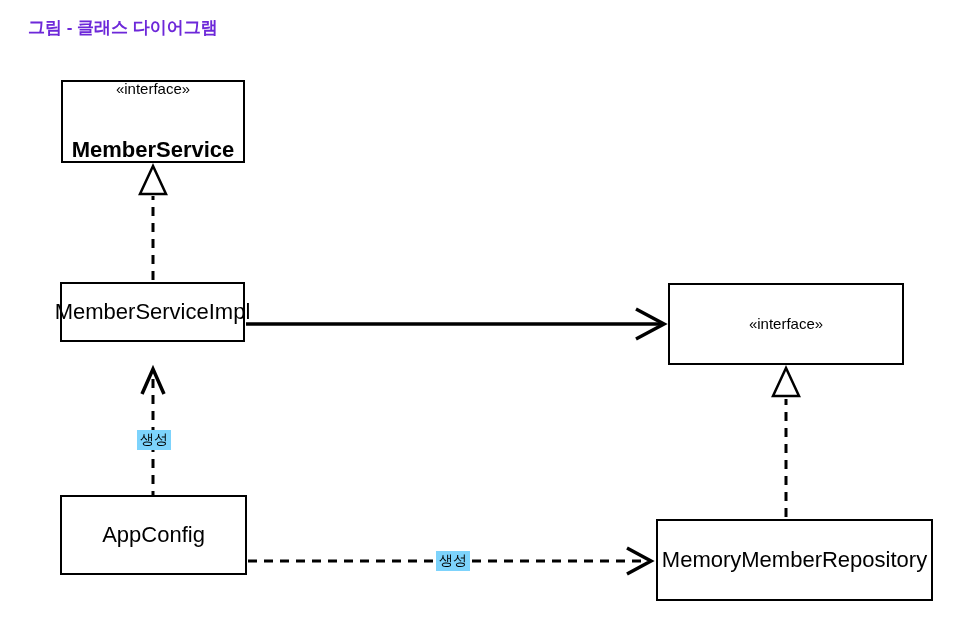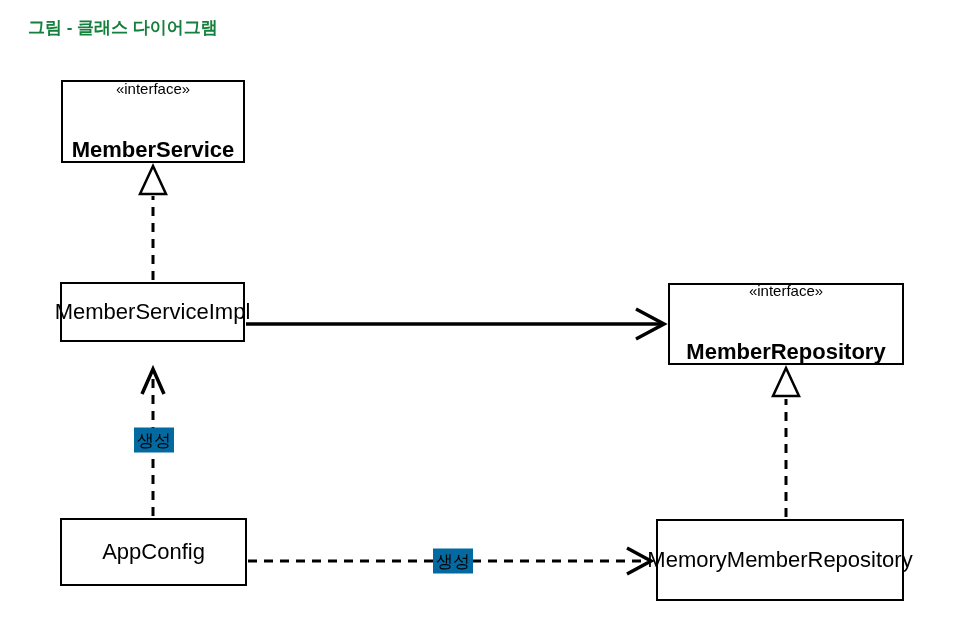--- a/index.html
+++ b/index.html
@@ -13,21 +13,21 @@
     background: #ffffff;
     overflow: hidden;
   }
 
   .diagram-title {
     position: absolute;
     left: 28px;
     top: 16px;
     font-size: 17px;
     font-weight: bold;
-    color: #15803d;
+    color: #6d28d9;
     letter-spacing: 0px;
     white-space: nowrap;
   }
 
   svg.connector-layer {
     position: absolute;
     left: 0; top: 0;
     width: 953px; height: 631px;
   }
 
@@ -52,28 +52,28 @@
   .uml-node .node-name {
     font-size: 22px;
     font-weight: normal;
     white-space: nowrap;
   }
   .uml-node.interface .node-name { font-weight: bold; }
 
   #node-member-service        { left: 61px;  top: 80px;  width: 184px; height: 83px; }
   #node-member-service-impl   { left: 60px;  top: 282px; width: 185px; height: 60px; }
   #node-member-repository     { left: 668px; top: 283px; width: 236px; height: 82px; }
-  #node-app-config            { left: 60px;  top: 518px; width: 187px; height: 68px; }
-  #node-memory-member-repo    { left: 656px; top: 519px; width: 248px; height: 82px; }
+  #node-app-config            { left: 60px;  top: 495px; width: 187px; height: 80px; }
+  #node-memory-member-repo    { left: 656px; top: 519px; width: 277px; height: 82px; }
 
   .edge-label {
     position: absolute;
     transform: translate(-50%, -50%);
-    background: #0369a1;
-    font-size: 17px;
+    background: #7dd3fc;
+    font-size: 14px;
     padding: 1px 3px;
     white-space: nowrap;
   }
   #edge-label-create-service { left: 154px; top: 440px; }
   #edge-label-create-repo    { left: 453px; top: 561px; }
 </style>
 </head>
 <body>
 
 <div class="canvas">
@@ -113,21 +113,20 @@
     <span class="node-name">MemberService</span>
   </div>
 
   <div class="uml-node" id="node-member-service-impl">
 
     <span class="node-name">MemberServiceImpl</span>
   </div>
 
   <div class="uml-node interface" id="node-member-repository">
     <span class="stereotype">«interface»</span>
-    <span class="node-name">MemberRepository</span>
   </div>
 
   <div class="uml-node" id="node-app-config">
 
     <span class="node-name">AppConfig</span>
   </div>
 
   <div class="uml-node" id="node-memory-member-repo">
 
     <span class="node-name">MemoryMemberRepository</span>

